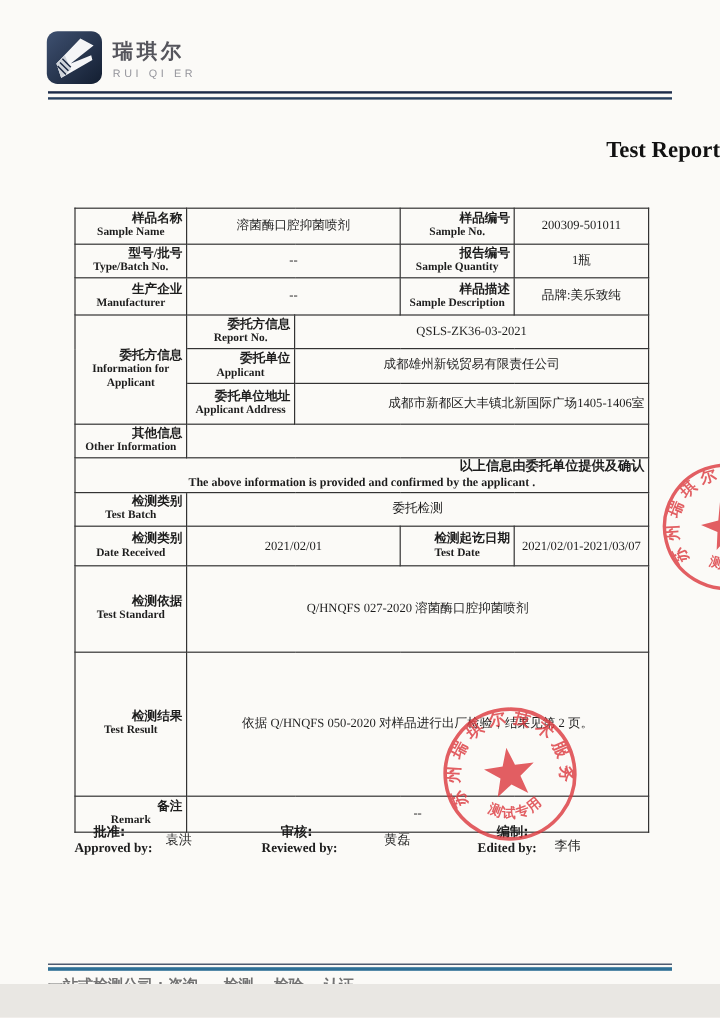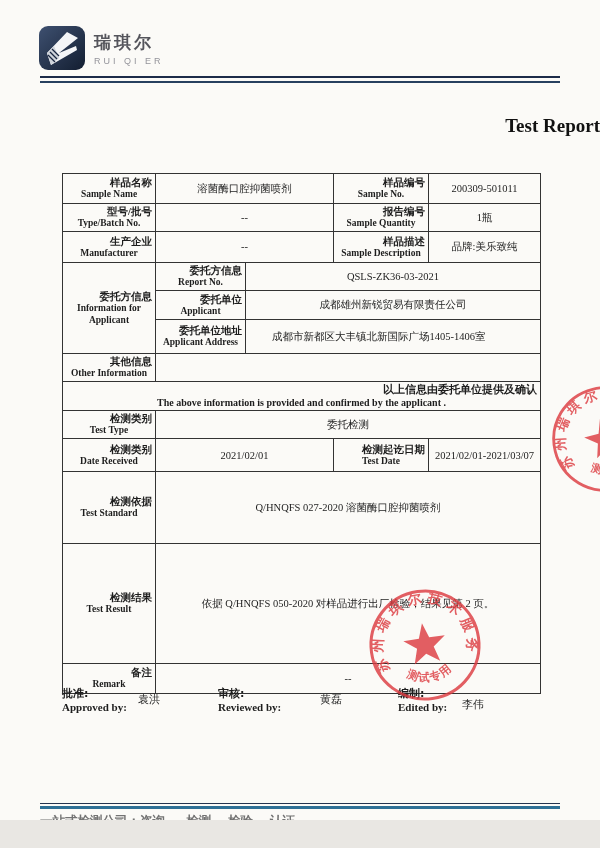--- a/index.html
+++ b/index.html
@@ -35,21 +35,21 @@
   td .en { font-weight:bold; font-size:9.5px; }
   td.val { font-size:10.5px; }
   td.val-sm { font-size:9px; }
   td.topleft { vertical-align:top; text-align:left; padding:10px 8px 4px 16px; }
   td.result-cell { vertical-align:top; text-align:left; padding:22px 8px 4px 18px; }
   .confirm .cn { font-size:11px; }
   .confirm .en { font-size:10px; }
 
   
   .sig { position:absolute; top:686px; }
-  .sig .cn { font-family:"DejaVu Sans","Liberation Sans",sans-serif; font-weight:bold; font-size:11px; }
+  .sig .cn { font-family:"DejaVu Sans","Liberation Sans",sans-serif; font-weight:bold; font-size:11px;margin-left:16px; }
   .sig .en { font-weight:bold; font-size:11px; }
   .sig-name { position:absolute; font-family:"DejaVu Sans","Liberation Sans",sans-serif; font-size:11px; color:#2a2a2a; }
 
   
   .stamp { position:absolute; pointer-events:none; opacity:0.82; }
   .stamp-main { left:366px; top:586px; transform:rotate(-8deg); }
   .stamp-edge { left:549px; top:383px; transform:rotate(-14deg); }
 
   
   .footer-rule { position:absolute; left:40px; right:40px; top:803px; height:6px;
@@ -149,39 +149,39 @@
             <div class="cn">委托单位</div>
             <div class="en">Applicant</div>
           </td>
       <td colspan="3" class="val">成都雄州新锐贸易有限责任公司</td>
     </tr>
     <tr style="height:34px">
       <td>
             <div class="cn">委托单位地址</div>
             <div class="en">Applicant Address</div>
           </td>
-      <td colspan="3" class="val" style="text-align:left;padding-left:26px;">成都市新都区大丰镇北新国际广场1405-1406室</td>
+      <td colspan="3" class="val" style="text-align:right;padding-left:26px;">成都市新都区大丰镇北新国际广场1405-1406室</td>
     </tr>
     <tr style="height:22px">
       <td>
             <div class="cn">其他信息</div>
             <div class="en">Other Information</div>
           </td>
       <td colspan="4" class="val"></td>
     </tr>
     <tr style="height:26px">
       <td colspan="5" class="confirm">
         <div class="cn">以上信息由委托单位提供及确认</div>
         <div class="en">The above information is provided and confirmed by the applicant .</div>
       </td>
     </tr>
     <tr style="height:25px">
       <td>
             <div class="cn">检测类别</div>
-            <div class="en">Test Type</div>
+            <div class="en">Test Batch</div>
           </td>
       <td colspan="4" class="val">委托检测</td>
     </tr>
     <tr style="height:33px">
       <td>
             <div class="cn">检测类别</div>
             <div class="en">Date Received</div>
           </td>
       <td colspan="2" class="val">2021/02/01</td>
       <td>

